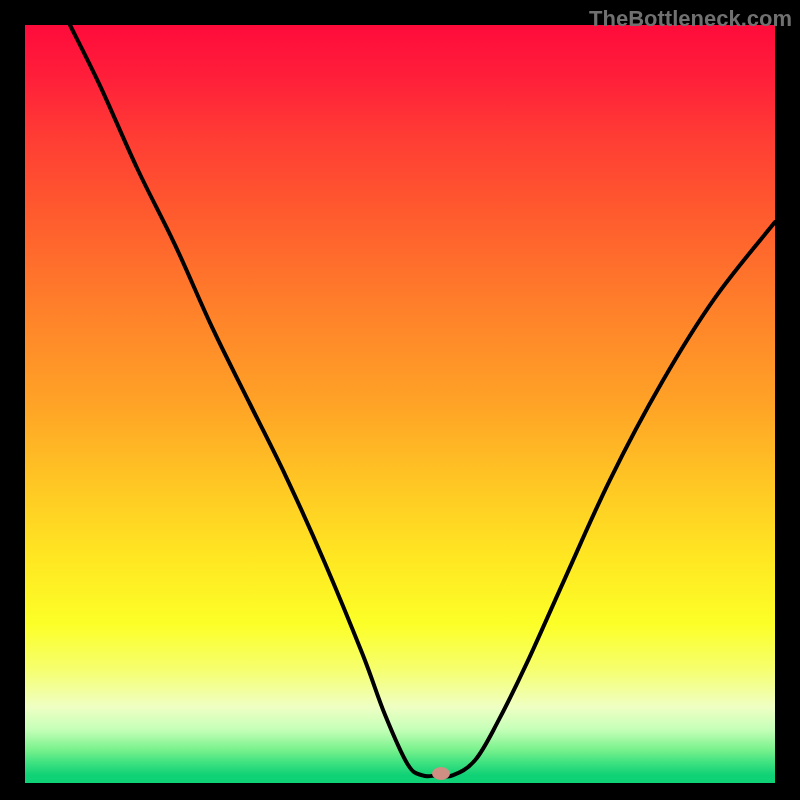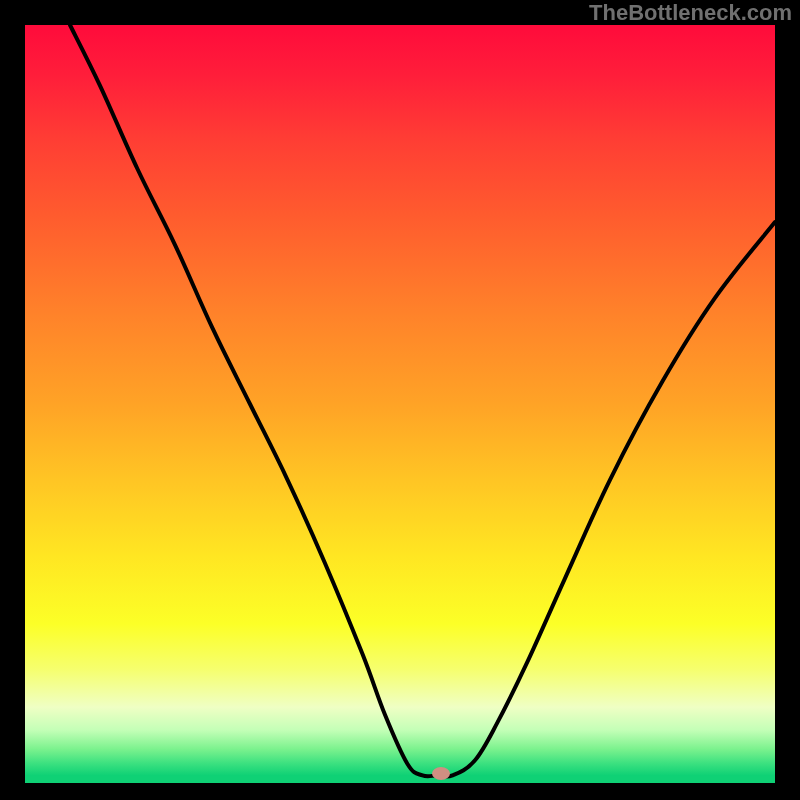--- a/index.html
+++ b/index.html
@@ -37,21 +37,21 @@
       #0fd175 100%
     );
   }
   .marker {
     position: absolute;
     border-radius: 50% / 50%;
     background: #cf8f82;
   }
   .watermark {
     position: absolute;
-    top: 0;
+    top: 6px;
     right: 8px;
     font-family: Arial, Helvetica, sans-serif;
     font-size: 22px;
     font-weight: bold;
     color: #707070;
     letter-spacing: 0px;
     user-select: none;
   }
   svg.curve {
     position: absolute;

